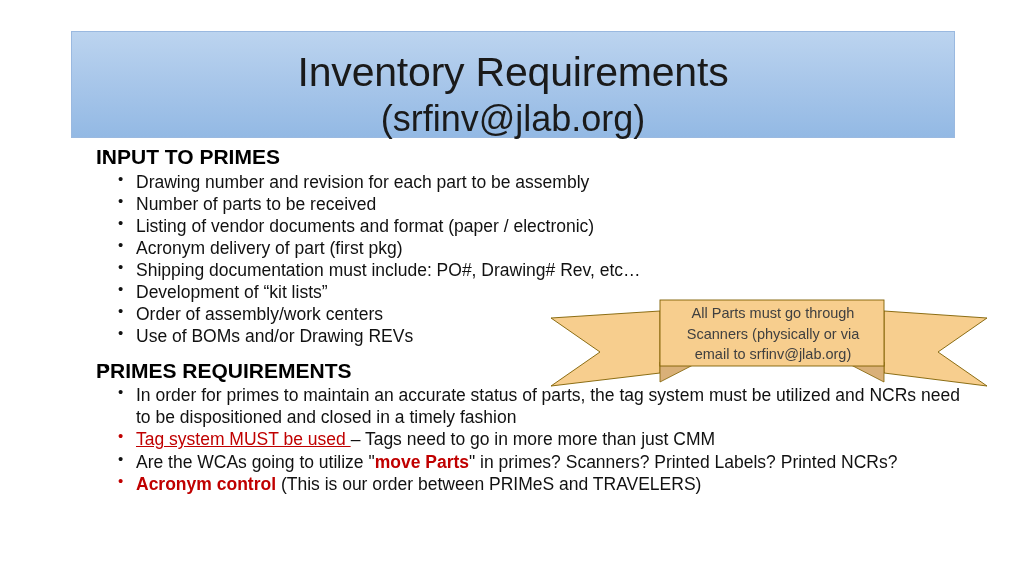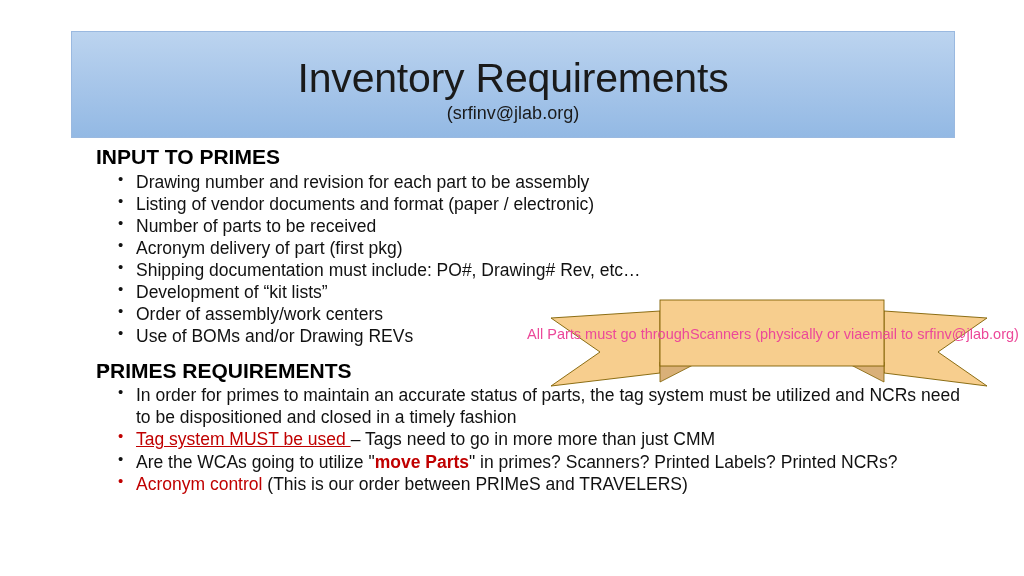--- a/index.html
+++ b/index.html
@@ -12,28 +12,28 @@
   }
   #slide { position:relative; width:1024px; height:576px; background:#fff; }
 
   
   .title-banner{
     position:absolute; left:71px; top:31px; width:884px; height:107px;
     background:linear-gradient(180deg,#bcd4ef 0%,#a9c7ea 45%,#93b9e4 100%);
     border:1px solid #9ab9e0;
     display:flex; flex-direction:column;
     align-items:center; justify-content:flex-start;
-    padding-top:22px;
+    padding-top:16px;
   }
   .title-main{
     font-size:41px; line-height:1.18; font-weight:400;
     color:#1a1a1a; letter-spacing:-0.2px; white-space:nowrap;
   }
   .title-sub{
-    font-size:18px; line-height:1.2; font-weight:400; color:#1a1a1a;
+    font-size:36px; line-height:1.2; font-weight:400; color:#1a1a1a;
     margin-top:1px; white-space:nowrap;
   }
 
   
   .body-wrap{ position:absolute; left:66px; top:144px; width:900px; }
 
   ul { list-style:none; }
 
   .lvl1{ }
   .lvl1 > li{
@@ -60,37 +60,37 @@
     line-height:1.265;
     color:#111;
   }
   .lvl2 > li::before{
     content:"\2022";
     position:absolute; left:22px; top:-1px;
     font-size:15px; color:#111;
   }
   .lvl2 > li.red::before{ color:#C00000; }
 
-  .red-text{ color:#C00000; }
+  .red-text{ color:#C00000;font-weight:bold; }
   .red-u{ color:#C00000; text-decoration:underline; }
   .red-b{ color:#C00000; font-weight:bold; }
 
   .gap-sec{ height:9px; }
 
   
   .ribbon{
     position:absolute; left:551px; top:299px;
     width:436px; height:92px;
   }
   .ribbon svg{ display:block; width:436px; height:92px; overflow:visible; }
   .ribbon-text{
     position:absolute; left:109px; top:2px; width:226px; height:66px;
-    display:flex; flex-direction:row; align-items:center; justify-content:center;
+    display:flex; flex-direction:column; align-items:center; justify-content:center;
     text-align:center;
-    font-size:14.5px; line-height:1.42; color:#ec4899;
+    font-size:14.5px; line-height:1.42; color:#404040;
     pointer-events:none;
   }
   .ribbon-text div{ white-space:nowrap; }
 </style>
 </head>
 <body>
 
 <div id="slide">
 
   <div class="title-banner">
@@ -99,22 +99,22 @@
   </div>
 
   <div class="body-wrap">
 
     <ul class="lvl1">
 
       <li>
         <span class="b1">INPUT TO PRIMES</span>
         <ul class="lvl2">
           <li>Drawing number and revision for each part to be assembly</li>
+          <li>Number of parts to be received</li>
           <li>Listing of vendor documents and format (paper / electronic)</li>
-          <li>Number of parts to be received</li>
           <li>Acronym delivery of part (first pkg)</li>
           <li>Shipping documentation must include: PO#, Drawing# Rev, etc…</li>
           <li>Development of “kit lists”</li>
           <li>Order of assembly/work centers</li>
           <li>Use of BOMs and/or Drawing REVs</li>
         </ul>
       </li>
 
       <div class="gap-sec"></div>
 

